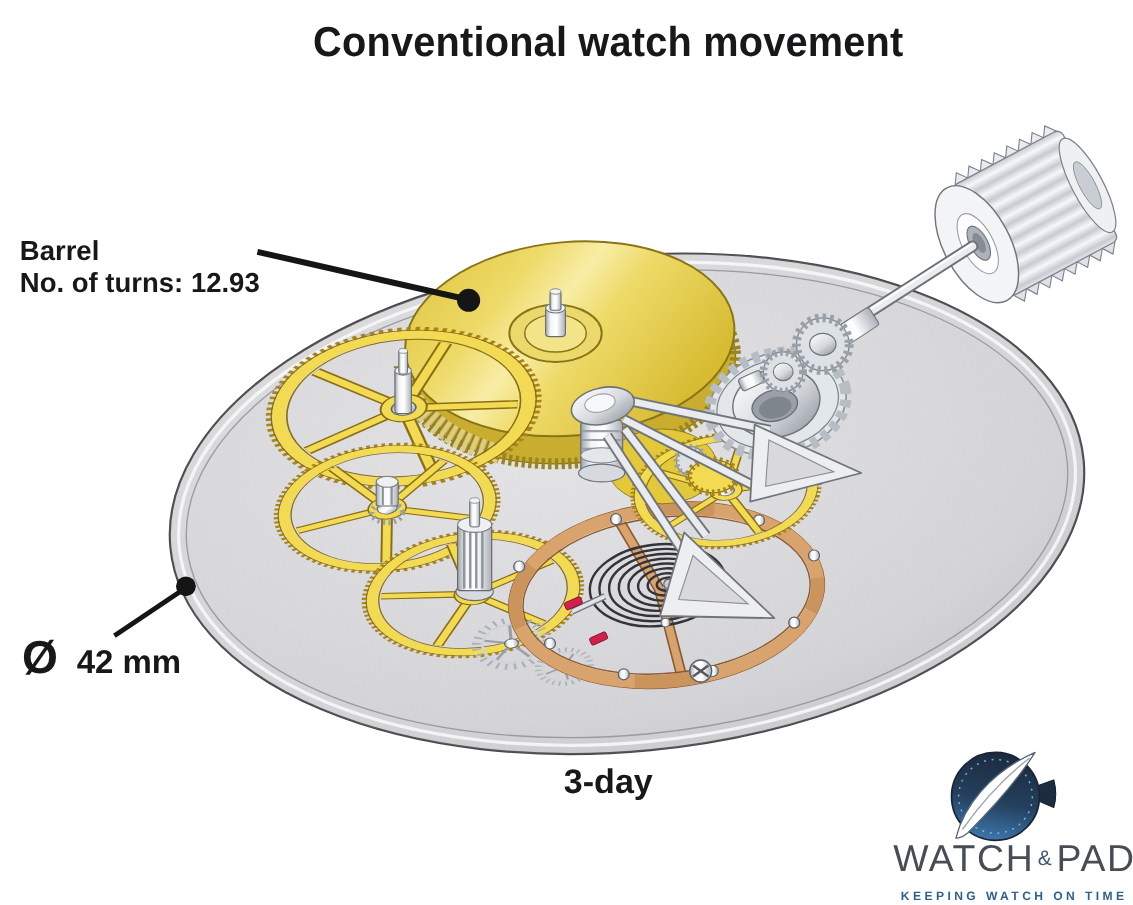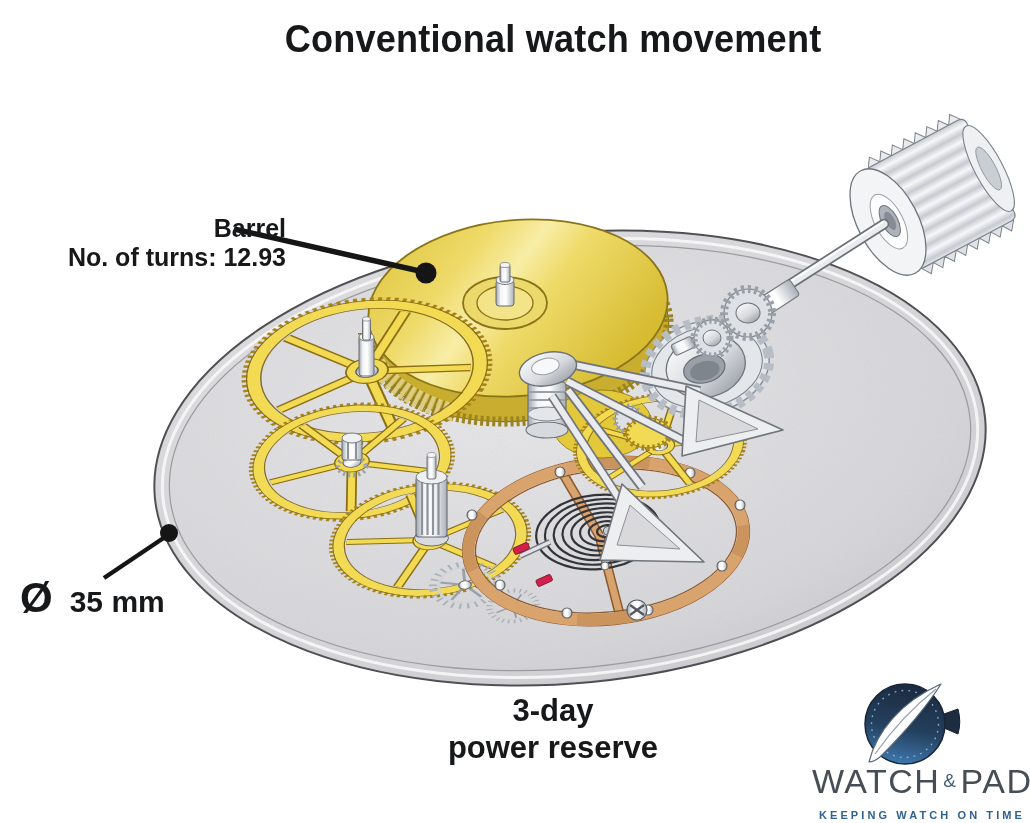--- a/index.html
+++ b/index.html
@@ -2,21 +2,21 @@
 <html><head>
 <meta charset="utf-8">
 <style>
   html,body{margin:0;padding:0;background:#fff;}
   #stage{position:relative;width:1030px;height:823px;background:#fff;overflow:hidden;
          font-family:"Liberation Sans","DejaVu Sans",sans-serif;color:#17181a;padding-left:30px;}
   #art{position:absolute;left:0;top:0;}
   .txt{position:absolute;white-space:nowrap;}
   .title{left:73px;top:18px;width:960px;text-align:center;font-size:38px;font-weight:700;
          letter-spacing:.2px;transform:scaleX(.95);}
-  .barrel-label{left:18px;top:214px;width:268px;text-align:right;font-size:25px;font-weight:700;line-height:29px;}
+  .barrel-label{left:18px;top:214px;width:268px;text-align:left;font-size:25px;font-weight:700;line-height:29px;}
   .dia-label{left:20px;top:576px;display:flex;align-items:baseline;gap:17px;}
   .dia-symbol{font-size:42px;font-weight:700;line-height:44px;}
   .dia-value{font-size:30px;font-weight:700;}
   .power-label{left:377px;top:692px;width:352px;text-align:center;font-size:31px;font-weight:700;line-height:37px;}
   .logo-text{left:812px;top:762px;width:220px;text-align:center;}
   .logo-main{font-size:34px;font-weight:400;color:#474d55;letter-spacing:1.5px;line-height:38px;}
   .logo-amp{font-size:19px;color:#40597a;position:relative;top:-6px;margin:0 3px;}
   .logo-tagline{font-size:11px;font-weight:700;color:#2f6191;letter-spacing:3.1px;margin-top:3px;}
 </style>
 </head>
@@ -310,26 +310,25 @@
 
 <div class="txt title">Conventional watch movement</div>
 
 <div class="txt barrel-label">
   <div>Barrel</div>
   <div>No. of turns: 12.93</div>
 </div>
 
 <div class="txt dia-label">
   <span class="dia-symbol">Ø</span>
-  <span class="dia-value">35 mm</span>
+  <span class="dia-value">42 mm</span>
 </div>
 
 <div class="txt power-label">
   <div>3-day</div>
-  <div>power reserve</div>
 </div>
 
 <div class="txt logo-text">
   <div class="logo-main"><span>WATCH</span><span class="logo-amp">&amp;</span><span>PAD</span></div>
   <div class="logo-tagline">KEEPING WATCH ON TIME</div>
 </div>
 
 </div>
 
 </body></html>

